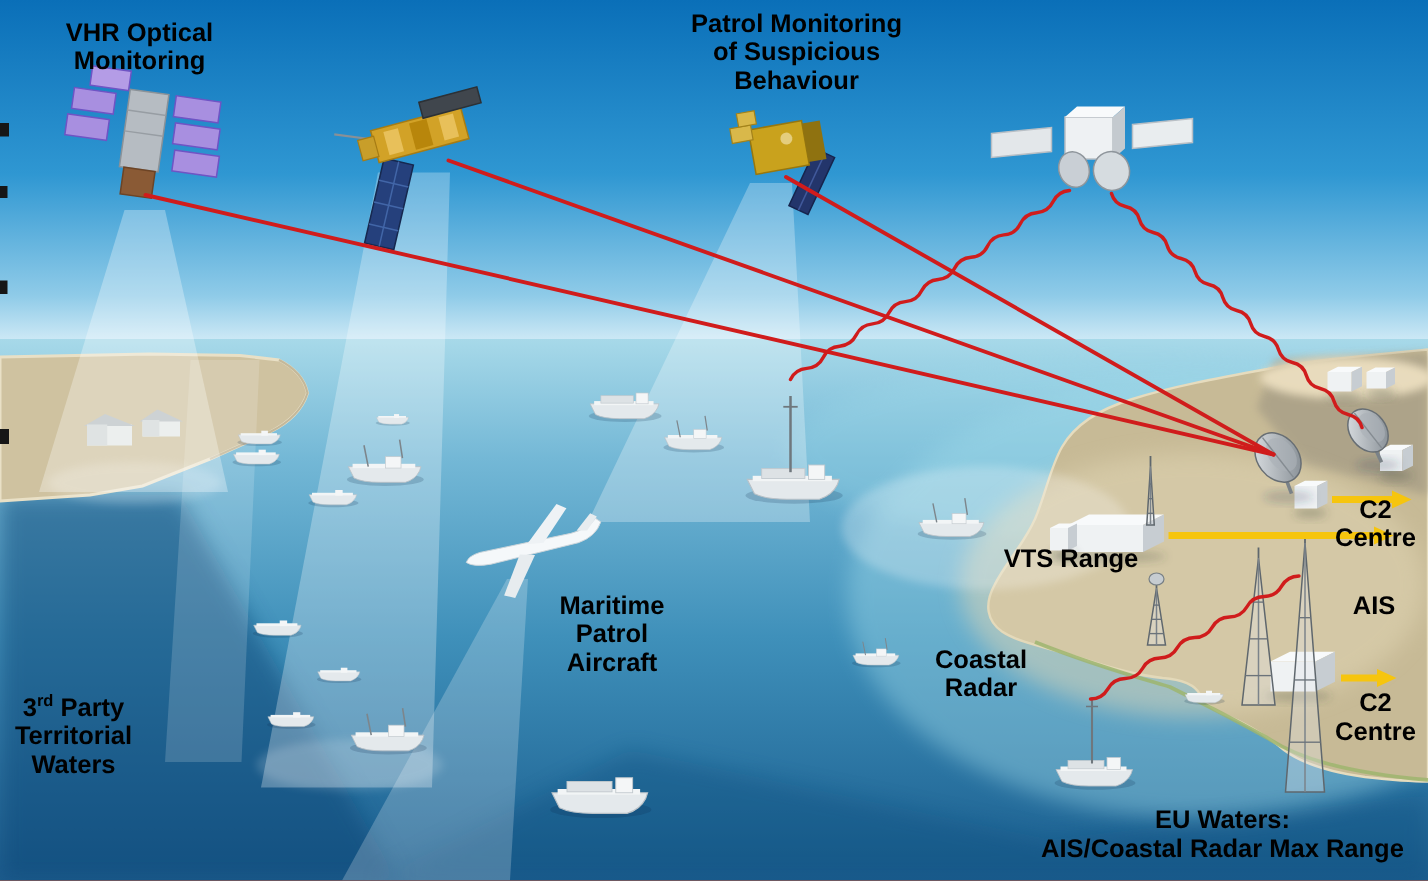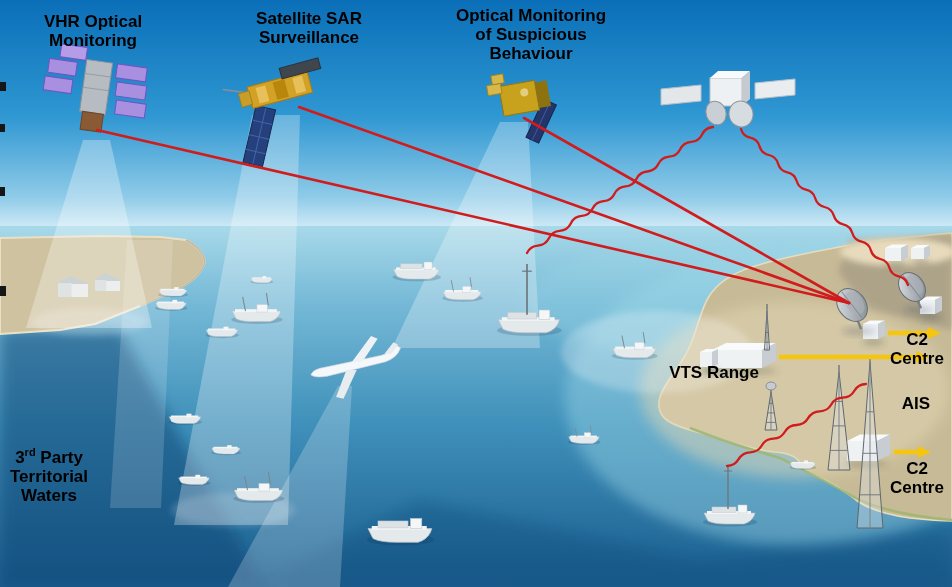--- a/index.html
+++ b/index.html
@@ -13,21 +13,21 @@
   #lbl-vhr{left:93px;top:12px}
   #lbl-sar{left:309px;top:9px}
   #lbl-opt{left:531px;top:6px}
   #lbl-lrit{left:732px;top:6px}
   #lbl-mpa{left:408px;top:394px}
   #lbl-vts{left:714px;top:363px}
   #lbl-c2a{left:917px;top:330px}
   #lbl-ais{left:916px;top:394px}
   #lbl-c2b{left:917px;top:459px}
   #lbl-coastal{left:654px;top:430px}
-  #lbl-third{left:49px;top:448px}
+  #lbl-third{left:49px;top:462px}
   #lbl-eu{left:815px;top:537px}
 </style>
 </head>
 <body>
 
 <div id="stage">
   <svg id="scene" width="952" height="587" viewBox="0 0 952 587" xmlns="http://www.w3.org/2000/svg">
       <defs>
 <linearGradient id="gsky" x1="0" y1="0" x2="0" y2="1">
  <stop offset="0" stop-color="#0a6fb8"></stop>
@@ -420,27 +420,32 @@
       <g>
         <rect x="0" y="82" width="6" height="9" fill="#161616"></rect>
         <rect x="0" y="124" width="5" height="8" fill="#161616"></rect>
         <rect x="0" y="187" width="5" height="9" fill="#161616"></rect>
         <rect x="0" y="286" width="6" height="10" fill="#161616"></rect>
       </g>
     </svg>
 
   <div class="lbl" id="lbl-vhr">VHR Optical
 Monitoring</div>
-  <div class="lbl" id="lbl-sar">Satellite SAR
-Surveillance</div>
-  <div class="lbl" id="lbl-opt">Optical Monitoring
+  <div class="lbl" id="lbl-opt">Patrol Monitoring
 of Suspicious
 Behaviour</div>
+  <div class="lbl" id="lbl-mpa">Maritime
+Patrol
+Aircraft</div>
   <div class="lbl" id="lbl-vts">VTS Range</div>
   <div class="lbl" id="lbl-c2a">C2
 Centre</div>
   <div class="lbl" id="lbl-ais">AIS</div>
   <div class="lbl" id="lbl-c2b">C2
 Centre</div>
+  <div class="lbl" id="lbl-coastal">Coastal
+Radar</div>
   <div class="lbl" id="lbl-third"><span>3</span><sup>rd</sup><span> Party
 Territorial
 Waters</span></div>
+  <div class="lbl" id="lbl-eu">EU Waters:
+AIS/Coastal Radar Max Range</div>
 </div>
 
 </body></html>

